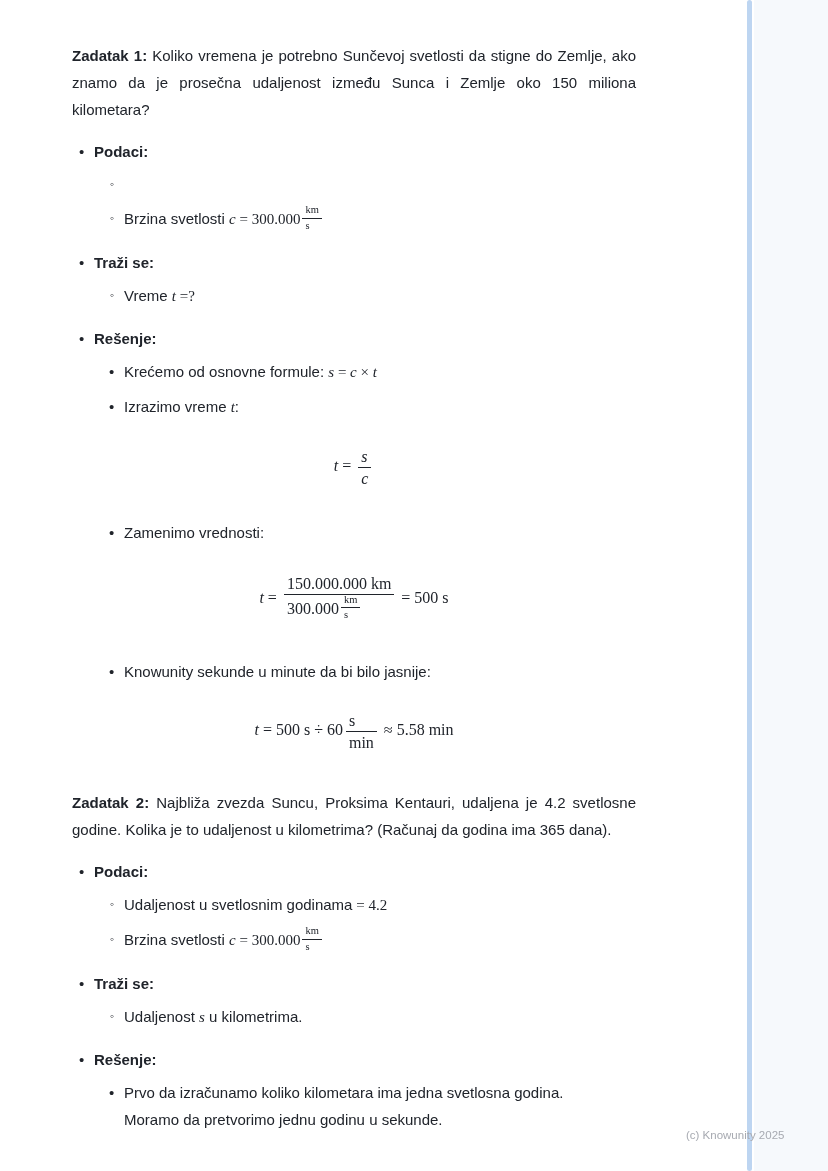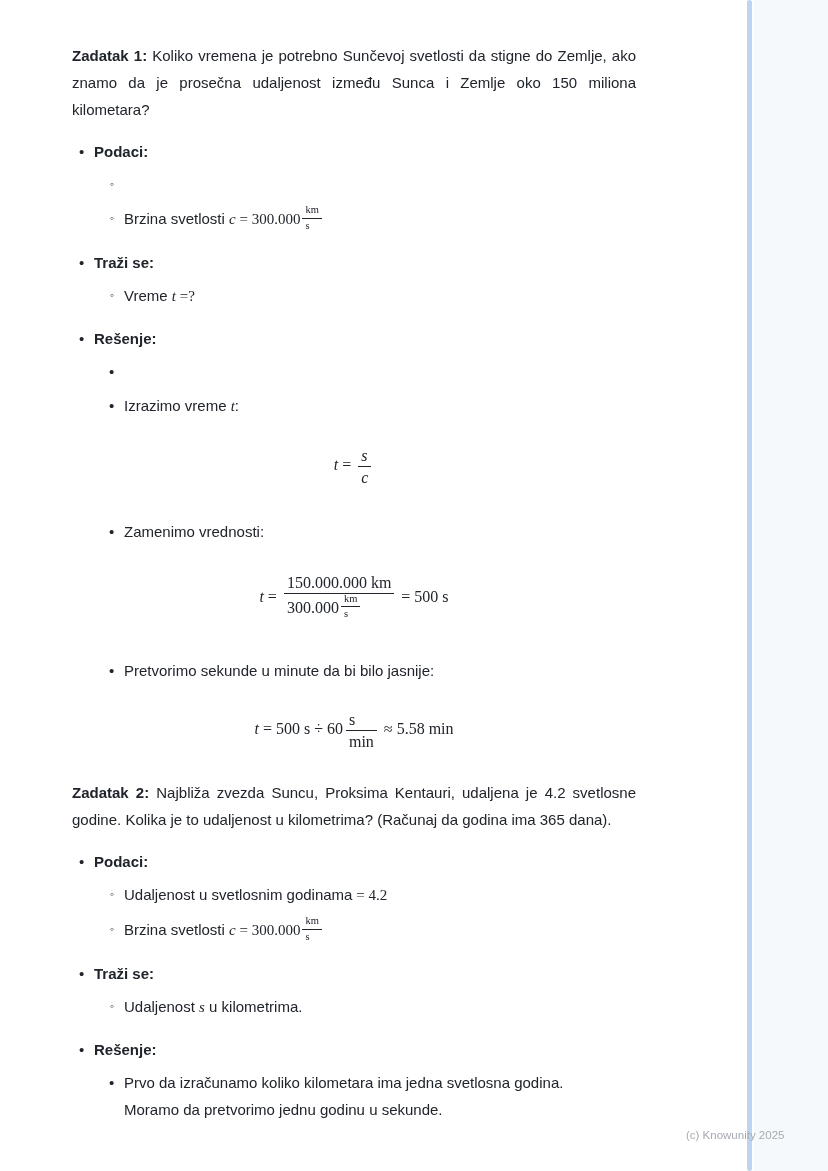--- a/index.html
+++ b/index.html
@@ -28,21 +28,21 @@
 
   .frac { display:inline-block; vertical-align:middle; text-align:left; margin:0 3px; }
   .frac > .num { display:block; border-bottom:1px solid #20242b; padding:0 3px 1px; line-height:1.2; }
   .frac > .den { display:block; padding:1px 3px 0; line-height:1.2; }
   .frac.small { font-size:10.5px; margin:0 2px; transform:translateY(-2px); }
 
   .formula { text-align:center; font-size:16px; line-height:1.3;
              font-family:"Liberation Serif", serif; }
   .formula.f1 { margin:26px 0 30px; }
   .formula.f2 { margin:28px 0 34px; }
-  .formula.f3 { margin:26px 0 28px; }
+  .formula.f3 { margin:26px 0 37px; }
 
   .conclusion { margin-left:48px; margin-top:16px; }
 
   .task2-heading { margin-top:16px; }
 
   .wrap2 { display:block; }
 
   .watermark { position:absolute; top:1129px; left:686px; font-size:11.5px;
                color:#a7aab1; z-index:5; line-height:1.2; }
 </style>
@@ -77,20 +77,21 @@
       <span class="bullet hollow">◦</span>
       <span><span>Vreme </span><span class="mvar">t</span><span class="math"> =?</span></span>
     </div>
 
     <div class="row l1">
       <span class="bullet">•</span>
       <span class="bold">Rešenje:</span>
     </div>
     <div class="row l2">
       <span class="bullet">•</span>
+      <span><span>Krećemo od osnovne formule: </span><span class="mvar">s</span><span class="math"> = </span><span class="mvar">c</span><span class="math"> × </span><span class="mvar">t</span></span>
     </div>
     <div class="row l2 tall">
       <span class="bullet">•</span>
       <span><span>Izrazimo vreme </span><span class="mvar">t</span><span>:</span></span>
     </div>
 
     <div class="formula f1">
       <span class="mvar">t</span><span> = </span><span class="frac"><span class="num mvar">s</span><span class="den mvar">c</span></span>
     </div>
 
@@ -98,21 +99,21 @@
       <span class="bullet">•</span>
       <span>Zamenimo vrednosti:</span>
     </div>
 
     <div class="formula f2">
       <span class="mvar">t</span><span> = </span><span class="frac"><span class="num">150.000.000 km</span><span class="den"><span>300.000</span><span class="frac small"><span class="num">km</span><span class="den">s</span></span></span></span><span> = 500 s</span>
     </div>
 
     <div class="row l2">
       <span class="bullet">•</span>
-      <span>Pretvorimo sekunde u minute da bi bilo jasnije:</span>
+      <span>Knowunity sekunde u minute da bi bilo jasnije:</span>
     </div>
 
     <div class="formula f3">
       <span class="mvar">t</span><span> = 500 s ÷ 60</span><span class="frac"><span class="num">s</span><span class="den">min</span></span><span> ≈ 5.58 min</span>
     </div>
 
 
     <p class="para task2-heading"><span class="bold">Zadatak 2:</span><span> Najbliža zvezda Suncu, Proksima Kentauri, udaljena je 4.2 svetlosne godine. Kolika je to udaljenost u kilometrima? (Računaj da godina ima 365 dana).</span></p>
 
     <div class="row l1">

